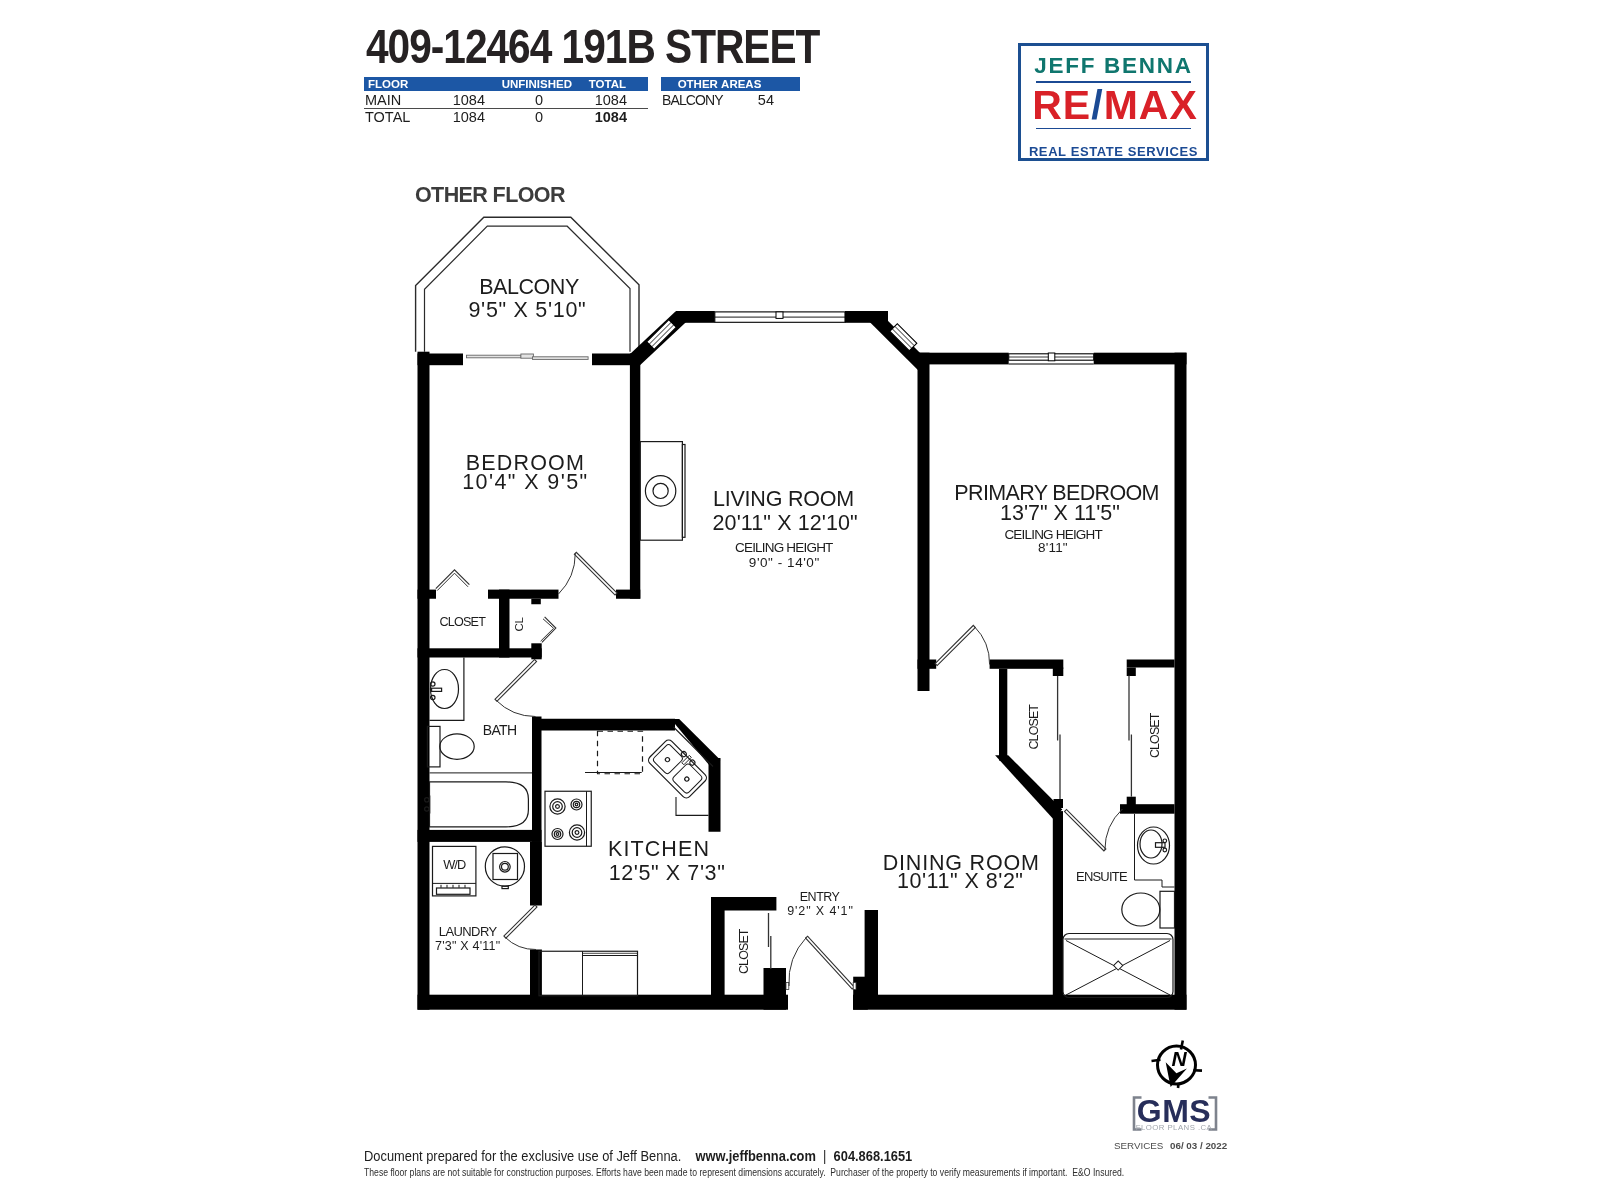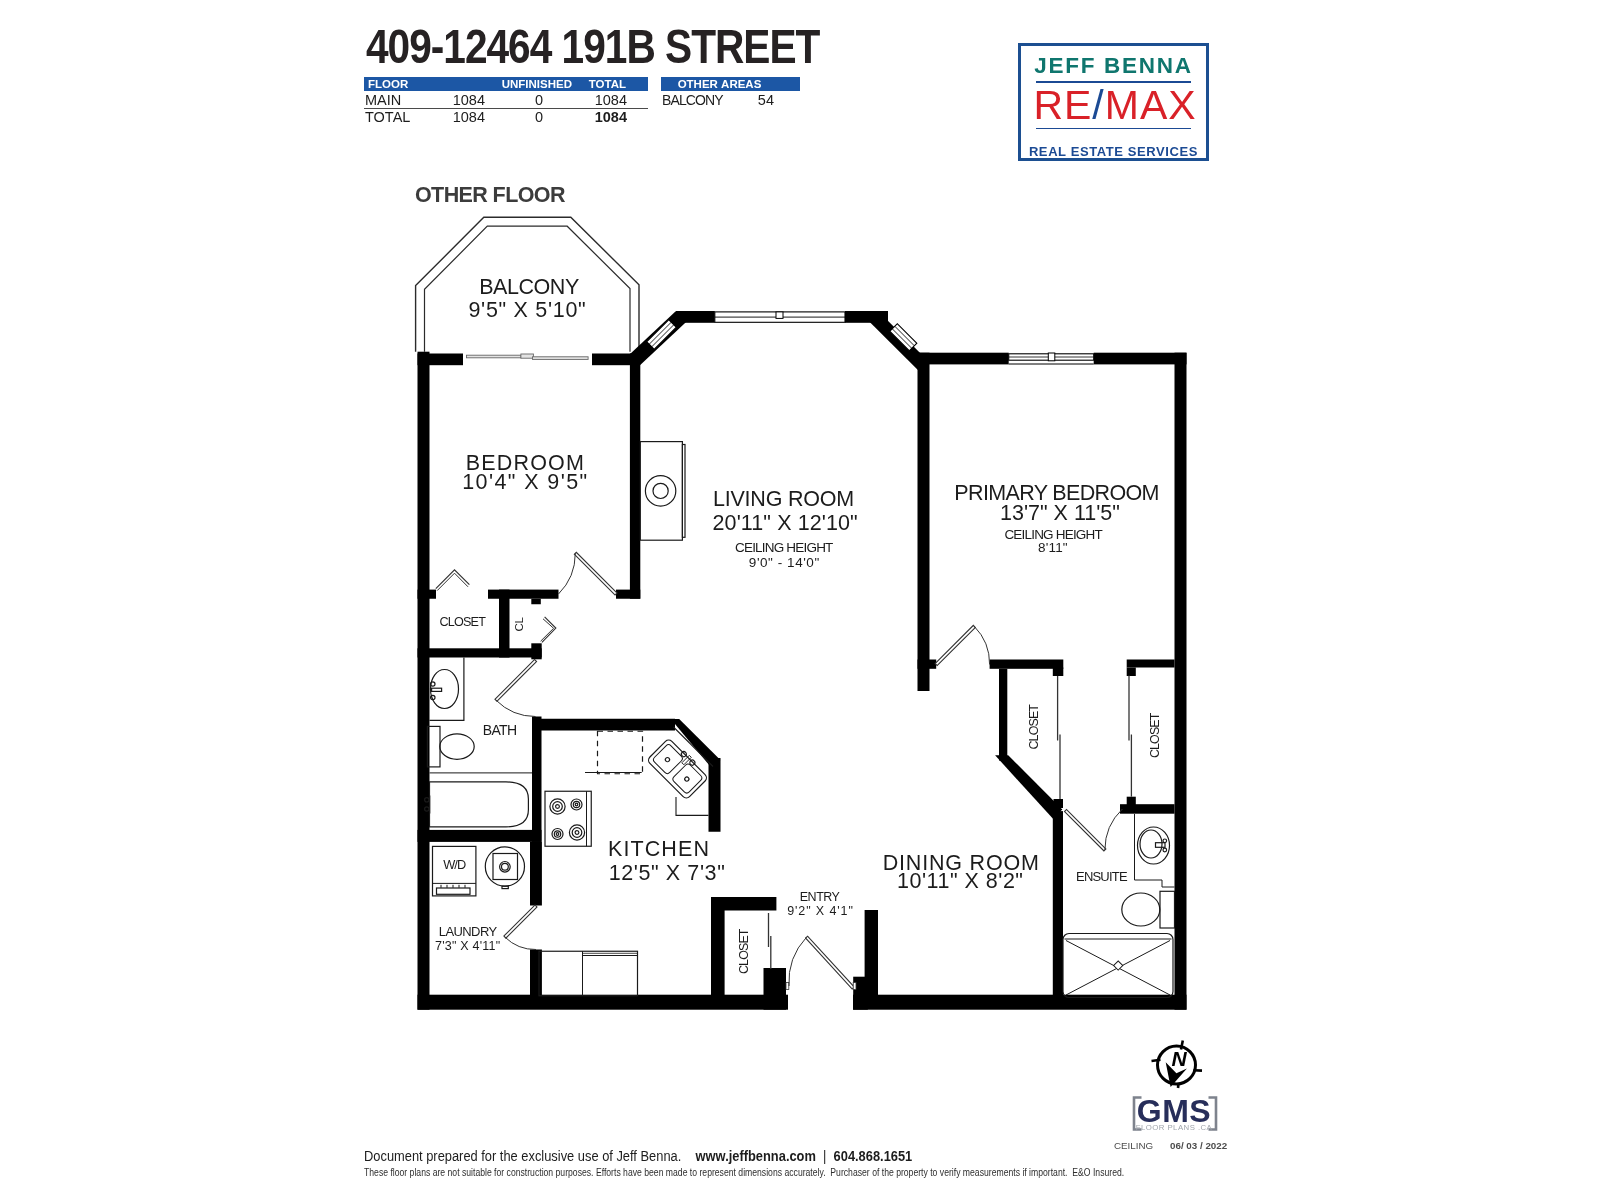--- a/index.html
+++ b/index.html
@@ -46,21 +46,21 @@
 <span style="position:absolute;left:0;font-size:14px;letter-spacing:-0.9px;">BALCONY</span>
 <span style="position:absolute;right:27px;">54</span>
 </div>
 
 <div class="abs" style="left:1018px;top:43px;width:191px;height:118px;border:3.5px solid #1c4f91;box-sizing:border-box;"></div>
 
 <div class="abs" style="left:1018px;top:52.5px;width:191px;text-align:center;font-size:22.5px;font-weight:bold;color:#0f766e;letter-spacing:1.7px;">JEFF&nbsp;BENNA</div>
 
 <div class="abs" style="left:1036px;top:81px;width:155px;height:1.6px;background:#1b4a94;"></div>
 
-<div class="abs" style="left:1018px;top:82px;width:194px;text-align:center;font-size:41px;font-weight:normal;letter-spacing:1px;color:#d92128;"><span>RE</span><span style="color:#1b4a94;">/</span><span>MAX</span></div>
+<div class="abs" style="left:1018px;top:82px;width:194px;text-align:center;font-size:41px;font-weight:bold;letter-spacing:1px;color:#d92128;"><span>RE</span><span style="color:#1b4a94;">/</span><span>MAX</span></div>
 
 <div class="abs" style="left:1036px;top:127.5px;width:155px;height:1.6px;background:#1b4a94;"></div>
 
 <div class="abs" style="left:1018px;top:144px;width:191px;text-align:center;font-size:13px;font-weight:bold;color:#1b4a94;letter-spacing:0.6px;">REAL ESTATE SERVICES</div>
 
 <div class="abs" style="left:415px;top:182.5px;font-size:21.5px;font-weight:bold;color:#3c3c3c;letter-spacing:-0.6px;">OTHER FLOOR</div>
 
 <svg class="abs" style="left:0;top:0;" width="1600" height="1200" viewBox="0 0 1600 1200">
 <g fill="none" stroke="none">
 
@@ -411,17 +411,17 @@
 
 <path d="M 17.5 7.5 L 10 7.5 L 10 39.5 L 17.5 39.5" fill="none" stroke="#7e838d" stroke-width="2.6"></path>
 
 <path d="M 84.5 7.5 L 92 7.5 L 92 39.5 L 84.5 39.5" fill="none" stroke="#7e838d" stroke-width="2.6"></path>
 
 <text x="50" y="31.5" font-size="32" font-weight="bold" text-anchor="middle" fill="#272e5a" letter-spacing="0.5" font-family="Liberation Sans, sans-serif">GMS</text>
 
 <text x="50" y="39.5" font-size="7.8" text-anchor="middle" fill="#a0a5ac" letter-spacing="0.45" font-family="Liberation Sans, sans-serif">FLOOR PLANS .CA</text>
 </svg>
 
-<div class="abs" style="left:1114px;top:1140px;width:126px;font-size:9.8px;color:#4d4d4d;white-space:nowrap;"><span>CEILING</span><span style="position:absolute;left:56px;font-weight:bold;">06/ 03 / 2022</span></div>
+<div class="abs" style="left:1114px;top:1140px;width:126px;font-size:9.8px;color:#4d4d4d;white-space:nowrap;"><span>SERVICES</span><span style="position:absolute;left:56px;font-weight:bold;">06/ 03 / 2022</span></div>
 
 <div class="abs" style="left:364px;top:1147px;font-size:15.5px;color:#1d1d1d;white-space:nowrap;transform:scaleX(0.83);transform-origin:left top;">Document prepared for the exclusive use of Jeff Benna.&nbsp;&nbsp;&nbsp;&nbsp;<b>www.jeffbenna.com</b>&nbsp; | &nbsp;<b>604.868.1651</b></div>
 
 <div class="abs" style="left:364px;top:1166px;font-size:10.8px;color:#2e2e2e;white-space:nowrap;transform:scaleX(0.80);transform-origin:left top;">These floor plans are not suitable for construction purposes. Efforts have been made to represent dimensions accurately.&nbsp; Purchaser of the property to verify measurements if important.&nbsp; E&amp;O Insured.</div>
 
 </body></html>

